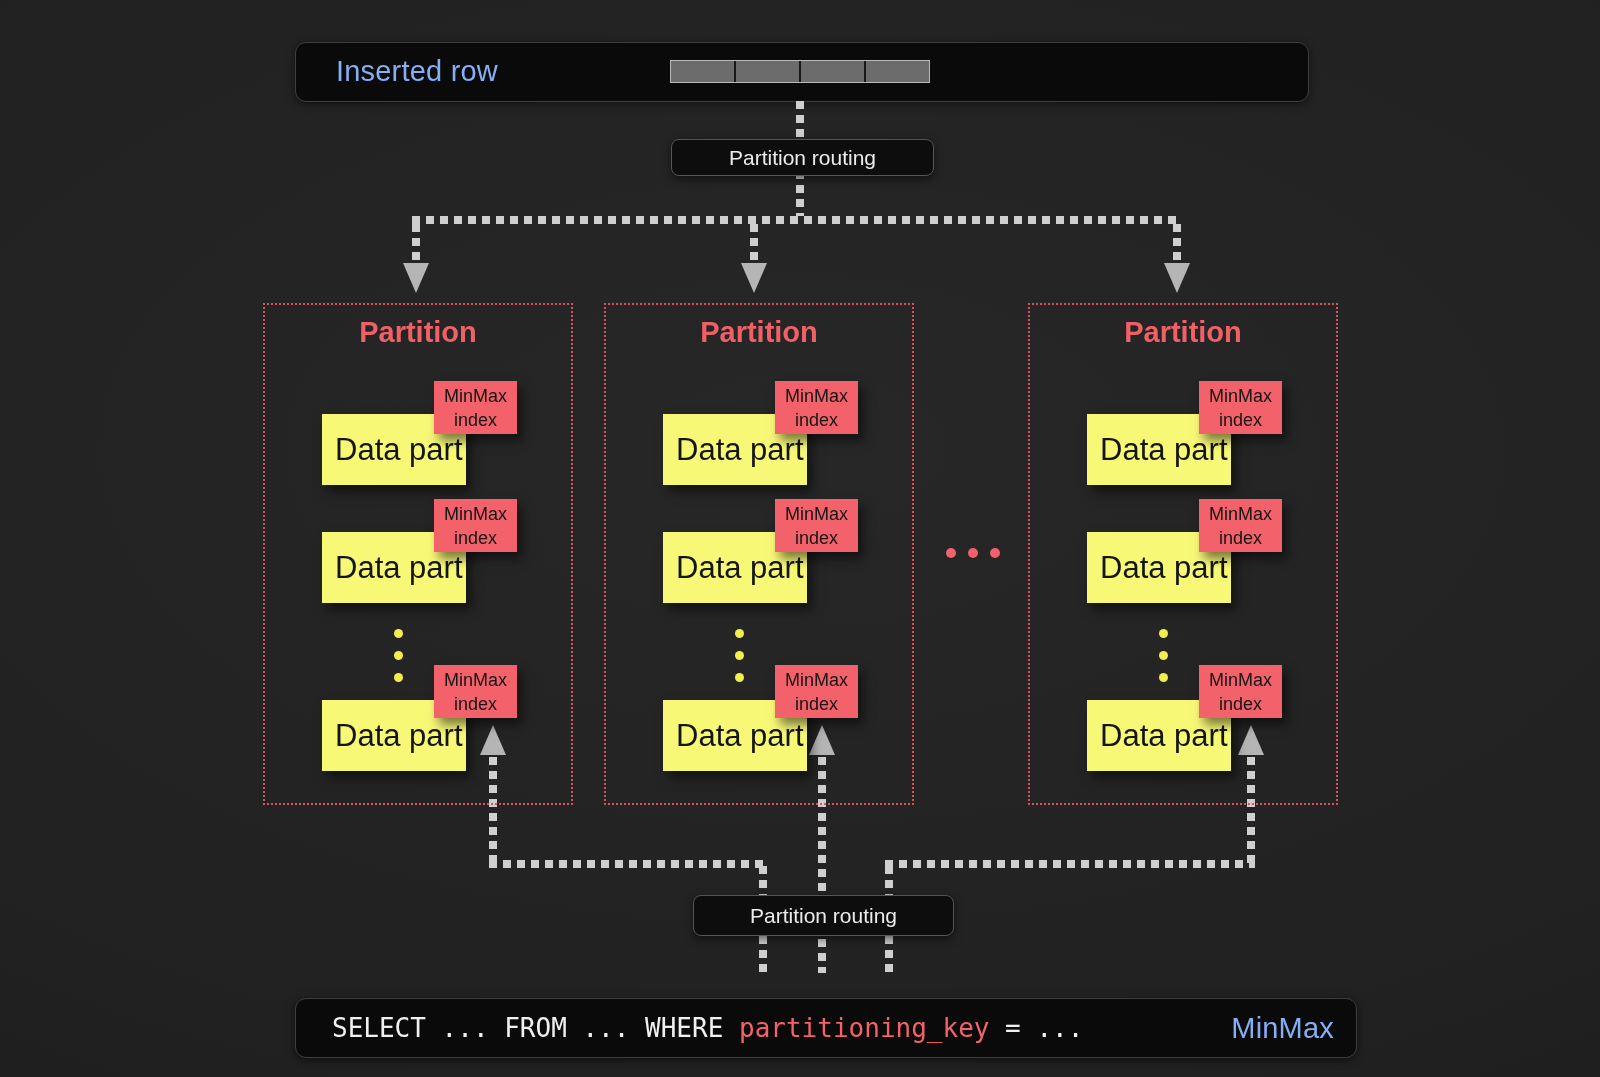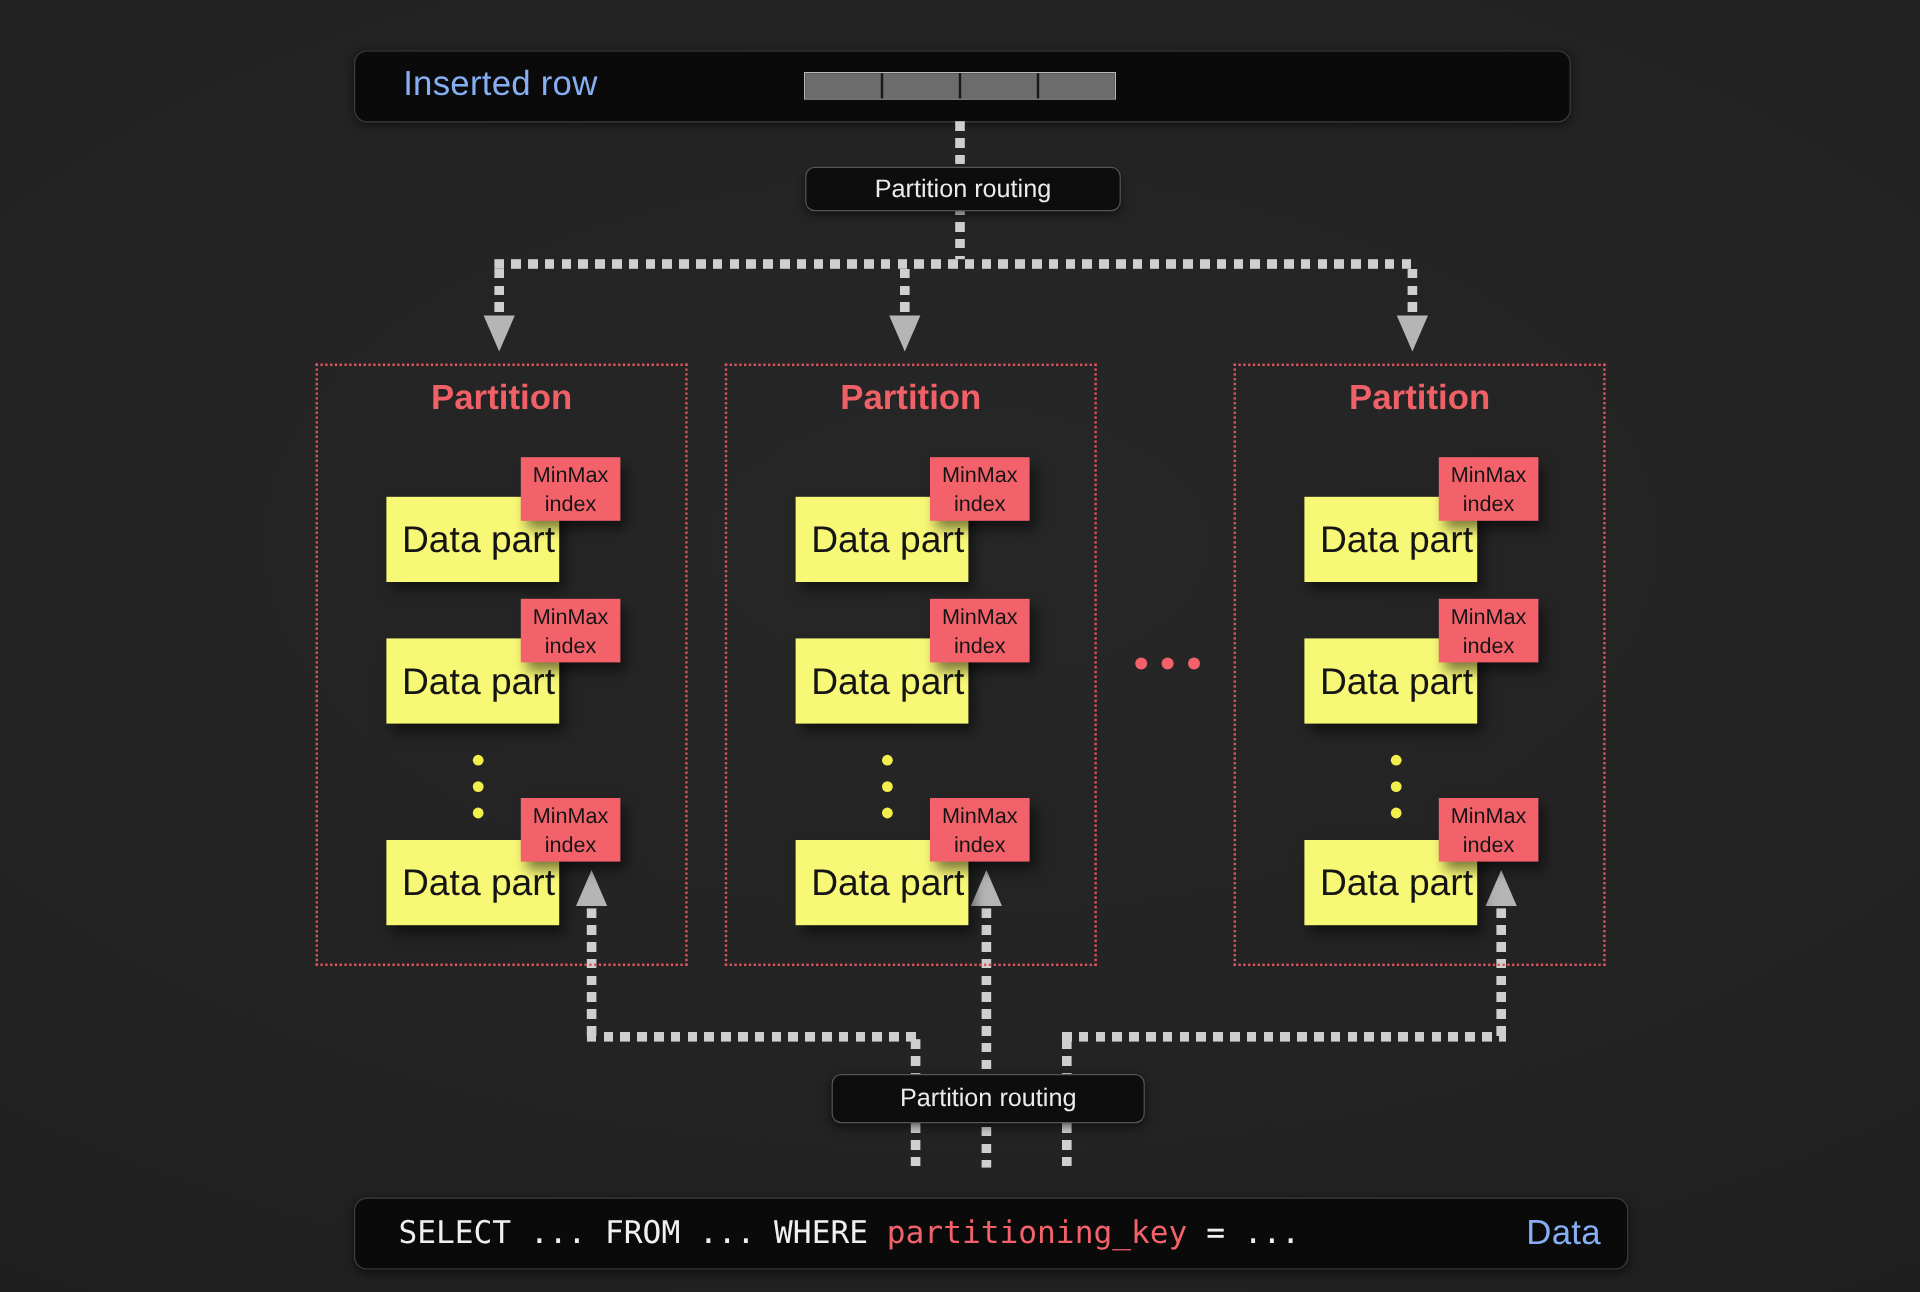--- a/index.html
+++ b/index.html
@@ -147,16 +147,16 @@
   <div class="vdash" style="left:818px;top:757px;height:216px;"></div>
   <div class="vdash" style="left:1247px;top:757px;height:111px;"></div>
   <div class="hdash" style="left:489px;top:860px;width:278px;"></div>
   <div class="hdash" style="left:885px;top:860px;width:370px;"></div>
   <div class="vdash" style="left:759px;top:866px;height:107px;"></div>
   <div class="vdash" style="left:885px;top:866px;height:107px;"></div>
   <div class="pill" style="left:693px;top:895px;width:259px;height:39px;">Partition routing</div>
 
   <div class="panel" style="top:998px;padding-left:48px;">
     <div class="sql"><span>SELECT ... FROM ... WHERE </span><span class="key">partitioning_key</span><span> = ...</span></div>
-    <div class="panel-label">Data</div>
+    <div class="panel-label">MinMax</div>
   </div>
 
 </div>
 
 </body></html>

